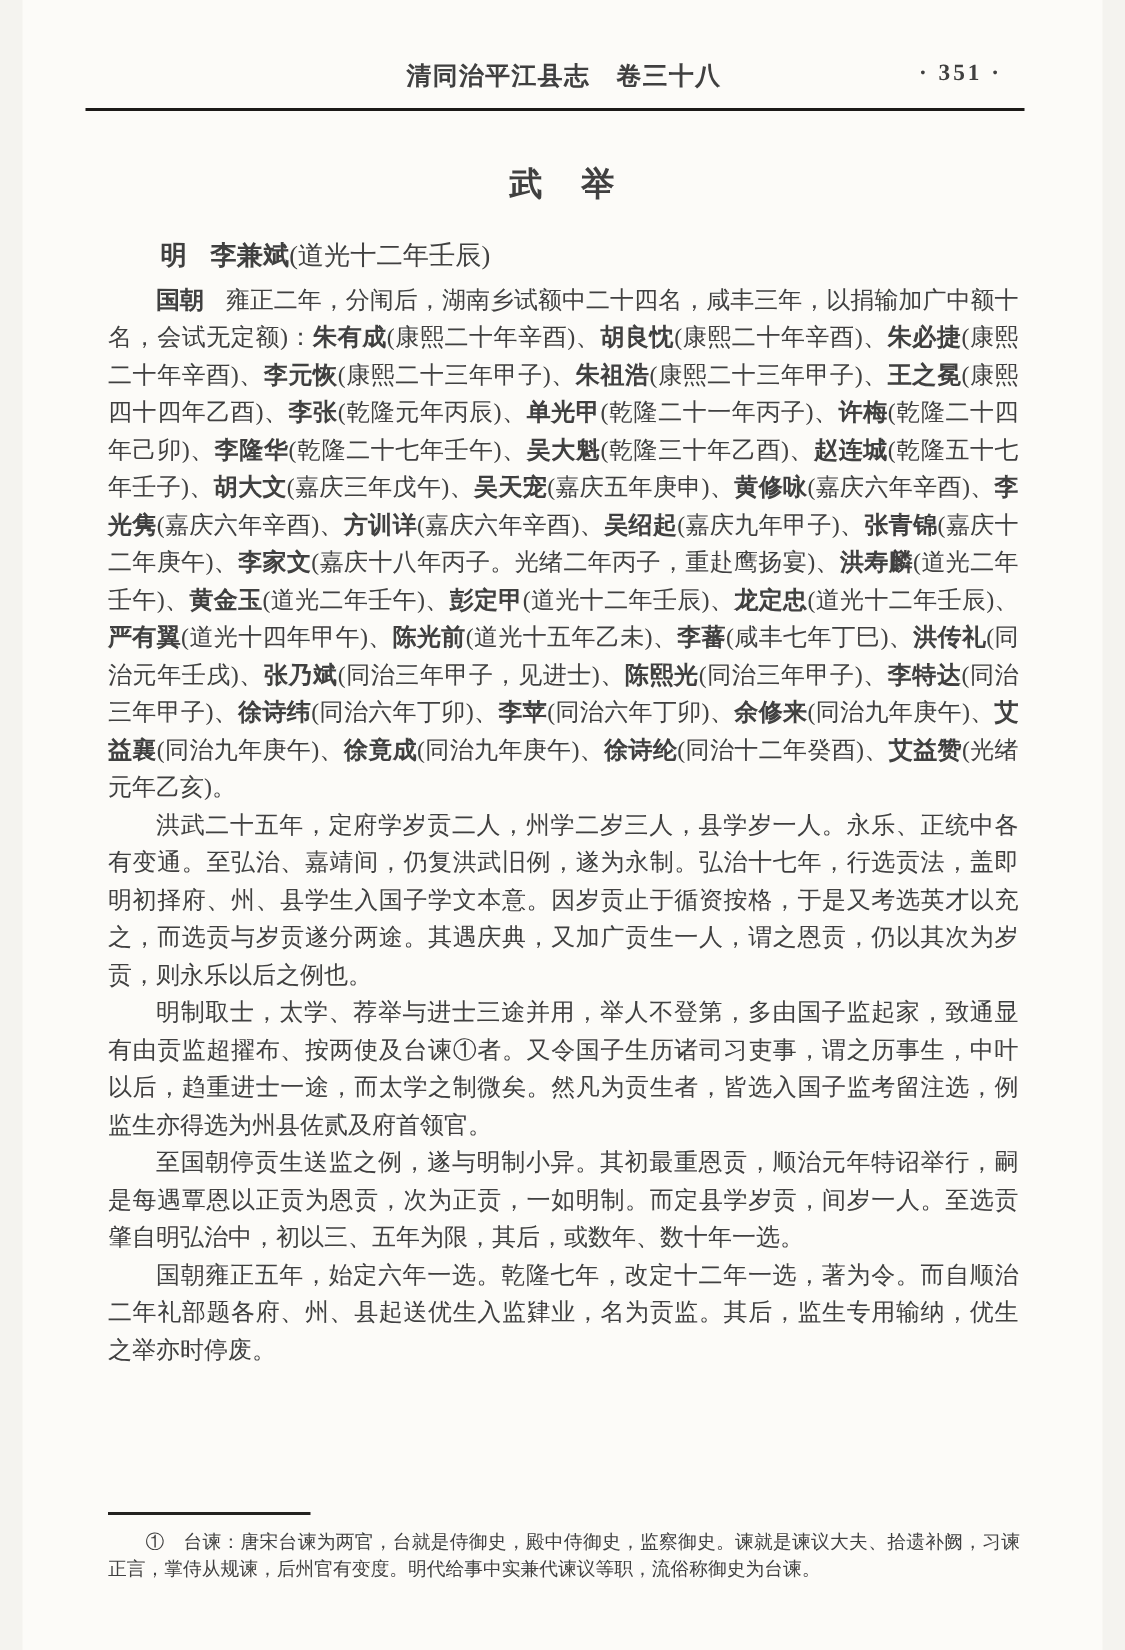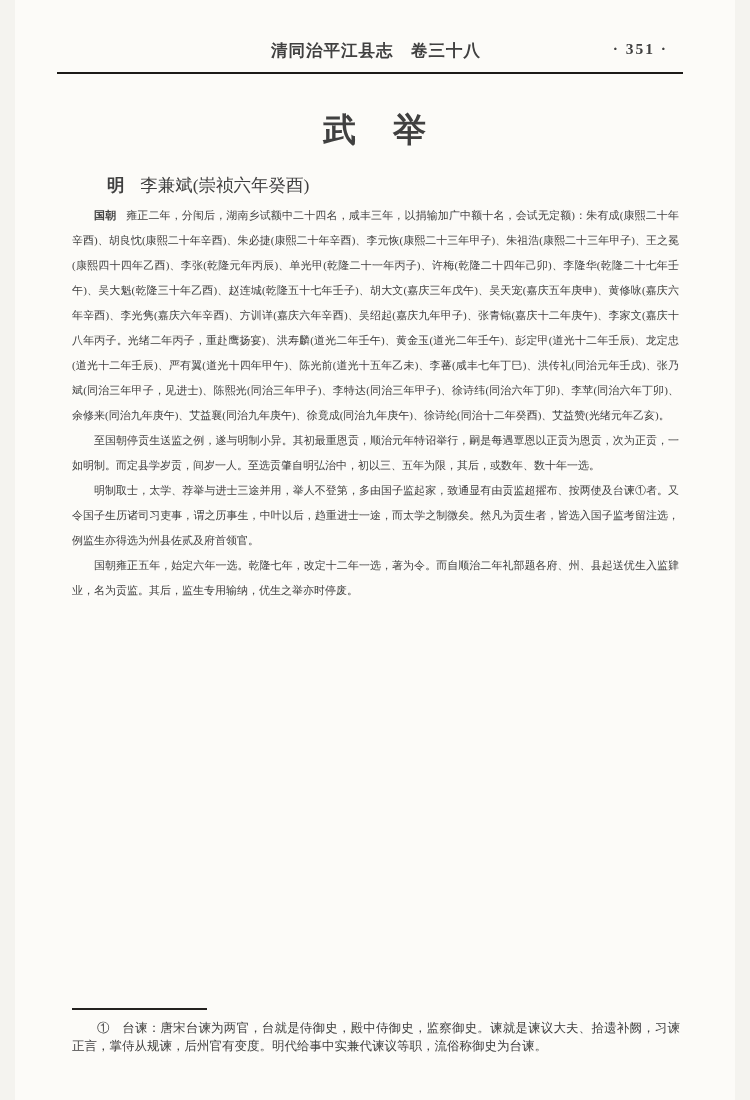--- a/index.html
+++ b/index.html
@@ -29,43 +29,43 @@
   .header-rule {
     position: absolute;
     top: 72px; left: 42px; right: 52px;
     border-top: 2.5px solid #1c1a18;
   }
   main.body-block {
     position: absolute;
     top: 84px; left: 57px; right: 56px;
   }
   .section-title {
-    font-size: 33px;
+    font-size: 22px;
     font-weight: 700;
     text-align: center;
     margin: 24px 0 20px 0;
     letter-spacing: 2px;
   }
   .section-title.second { margin-top: 30px; }
   .entry-line {
     margin: 0 0 5px 0;
     font-size: 17.5px;
     line-height: 25px;
     text-indent: 2em;
   }
   .body-text {
     margin: 0;
-    font-size: 11px;
+    font-size: 16px;
     line-height: 25px;
     text-align: justify;
     text-indent: 2em;
     word-break: break-all;
   }
   .dyn { font-weight: 700; margin-right: 0.9em; }
-  b.person { font-weight: 400; }
+  b.person { font-weight: 700; }
   footer.footnote {
     position: absolute;
     top: 1008px; left: 57px; right: 55px;
   }
   .footnote-rule {
     width: 135px;
     border-top: 2px solid #242220;
     margin: 0 0 10px 0;
   }
   .footnote-text {
@@ -86,27 +86,28 @@
     <div class="running-title">清同治平江县志　卷三十八</div>
     <div class="page-number">· 351 ·</div>
   </header>
 
   <div class="header-rule"></div>
 
   <main class="body-block">
 
     <h1 class="section-title">武　举</h1>
 
-    <p class="entry-line"><b class="dyn">明</b><b class="person">李兼斌</b><span>(崇祯六年癸酉)</span></p>
+    <p class="entry-line"><b class="dyn">明</b><b class="person">李兼斌</b><span>(道光十二年壬辰)</span></p>
 
     <p class="body-text"><b class="dyn">国朝</b><span>雍正二年，分闱后，湖南乡试额中二十四名，咸丰三年，以捐输加广中额十名，会试无定额)：</span><span><b class="person">朱有成</b><span>(康熙二十年辛酉)、</span><b class="person">胡良忱</b><span>(康熙二十年辛酉)、</span><b class="person">朱必捷</b><span>(康熙二十年辛酉)、</span><b class="person">李元恢</b><span>(康熙二十三年甲子)、</span><b class="person">朱祖浩</b><span>(康熙二十三年甲子)、</span><b class="person">王之冕</b><span>(康熙四十四年乙酉)、</span><b class="person">李张</b><span>(乾隆元年丙辰)、</span><b class="person">单光甲</b><span>(乾隆二十一年丙子)、</span><b class="person">许梅</b><span>(乾隆二十四年己卯)、</span><b class="person">李隆华</b><span>(乾隆二十七年壬午)、</span><b class="person">吴大魁</b><span>(乾隆三十年乙酉)、</span><b class="person">赵连城</b><span>(乾隆五十七年壬子)、</span><b class="person">胡大文</b><span>(嘉庆三年戊午)、</span><b class="person">吴天宠</b><span>(嘉庆五年庚申)、</span><b class="person">黄修咏</b><span>(嘉庆六年辛酉)、</span><b class="person">李光隽</b><span>(嘉庆六年辛酉)、</span><b class="person">方训详</b><span>(嘉庆六年辛酉)、</span><b class="person">吴绍起</b><span>(嘉庆九年甲子)、</span><b class="person">张青锦</b><span>(嘉庆十二年庚午)、</span><b class="person">李家文</b><span>(嘉庆十八年丙子。光绪二年丙子，重赴鹰扬宴)、</span><b class="person">洪寿麟</b><span>(道光二年壬午)、</span><b class="person">黄金玉</b><span>(道光二年壬午)、</span><b class="person">彭定甲</b><span>(道光十二年壬辰)、</span><b class="person">龙定忠</b><span>(道光十二年壬辰)、</span><b class="person">严有翼</b><span>(道光十四年甲午)、</span><b class="person">陈光前</b><span>(道光十五年乙未)、</span><b class="person">李蕃</b><span>(咸丰七年丁巳)、</span><b class="person">洪传礼</b><span>(同治元年壬戌)、</span><b class="person">张乃斌</b><span>(同治三年甲子，见进士)、</span><b class="person">陈熙光</b><span>(同治三年甲子)、</span><b class="person">李特达</b><span>(同治三年甲子)、</span><b class="person">徐诗纬</b><span>(同治六年丁卯)、</span><b class="person">李苹</b><span>(同治六年丁卯)、</span><b class="person">余修来</b><span>(同治九年庚午)、</span><b class="person">艾益襄</b><span>(同治九年庚午)、</span><b class="person">徐竟成</b><span>(同治九年庚午)、</span><b class="person">徐诗纶</b><span>(同治十二年癸酉)、</span><b class="person">艾益赞</b><span>(光绪元年乙亥)。</span></span></p>
 
 
+    <p class="body-text">洪武二十五年，定府学岁贡二人，州学二岁三人，县学岁一人。永乐、正统中各有变通。至弘治、嘉靖间，仍复洪武旧例，遂为永制。弘治十七年，行选贡法，盖即明初择府、州、县学生入国子学文本意。因岁贡止于循资按格，于是又考选英才以充之，而选贡与岁贡遂分两途。其遇庆典，又加广贡生一人，谓之恩贡，仍以其次为岁贡，则永乐以后之例也。</p>
+    <p class="body-text">明制取士，太学、荐举与进士三途并用，举人不登第，多由国子监起家，致通显有由贡监超擢布、按两使及台谏①者。又令国子生历诸司习吏事，谓之历事生，中叶以后，趋重进士一途，而太学之制微矣。然凡为贡生者，皆选入国子监考留注选，例监生亦得选为州县佐贰及府首领官。</p>
     <p class="body-text">至国朝停贡生送监之例，遂与明制小异。其初最重恩贡，顺治元年特诏举行，嗣是每遇覃恩以正贡为恩贡，次为正贡，一如明制。而定县学岁贡，间岁一人。至选贡肇自明弘治中，初以三、五年为限，其后，或数年、数十年一选。</p>
-    <p class="body-text">明制取士，太学、荐举与进士三途并用，举人不登第，多由国子监起家，致通显有由贡监超擢布、按两使及台谏①者。又令国子生历诸司习吏事，谓之历事生，中叶以后，趋重进士一途，而太学之制微矣。然凡为贡生者，皆选入国子监考留注选，例监生亦得选为州县佐贰及府首领官。</p>
     <p class="body-text">国朝雍正五年，始定六年一选。乾隆七年，改定十二年一选，著为令。而自顺治二年礼部题各府、州、县起送优生入监肄业，名为贡监。其后，监生专用输纳，优生之举亦时停废。</p>
 
   </main>
 
   <footer class="footnote">
     <div class="footnote-rule"></div>
     <p class="footnote-text">①　台谏：唐宋台谏为两官，台就是侍御史，殿中侍御史，监察御史。谏就是谏议大夫、拾遗补阙，习谏正言，掌侍从规谏，后州官有变度。明代给事中实兼代谏议等职，流俗称御史为台谏。</p>
   </footer>
 
 </div>

